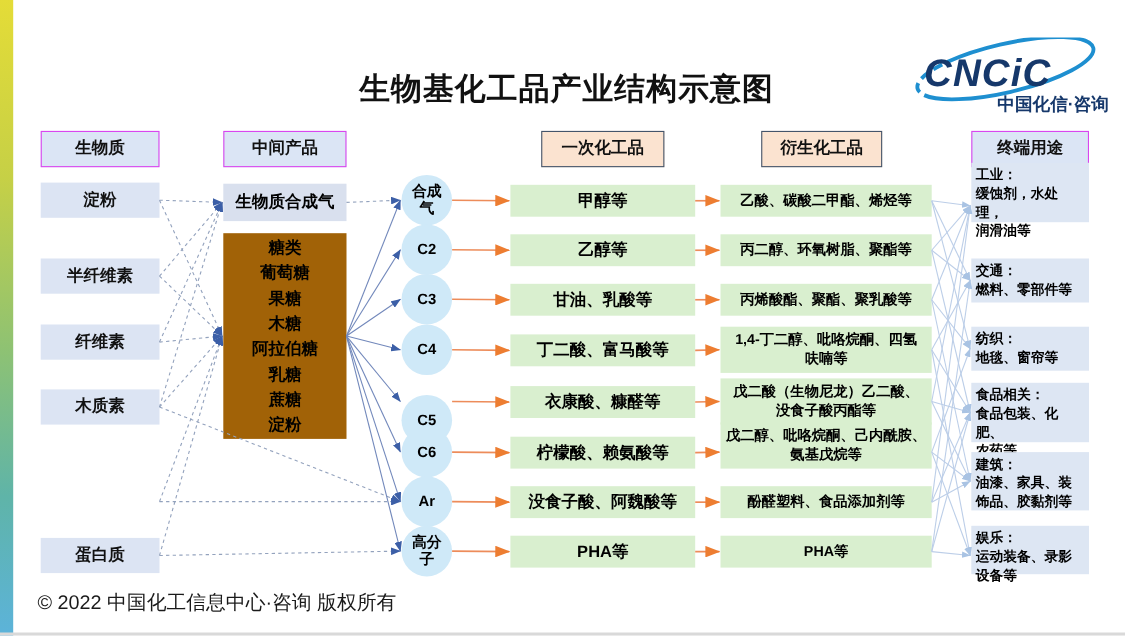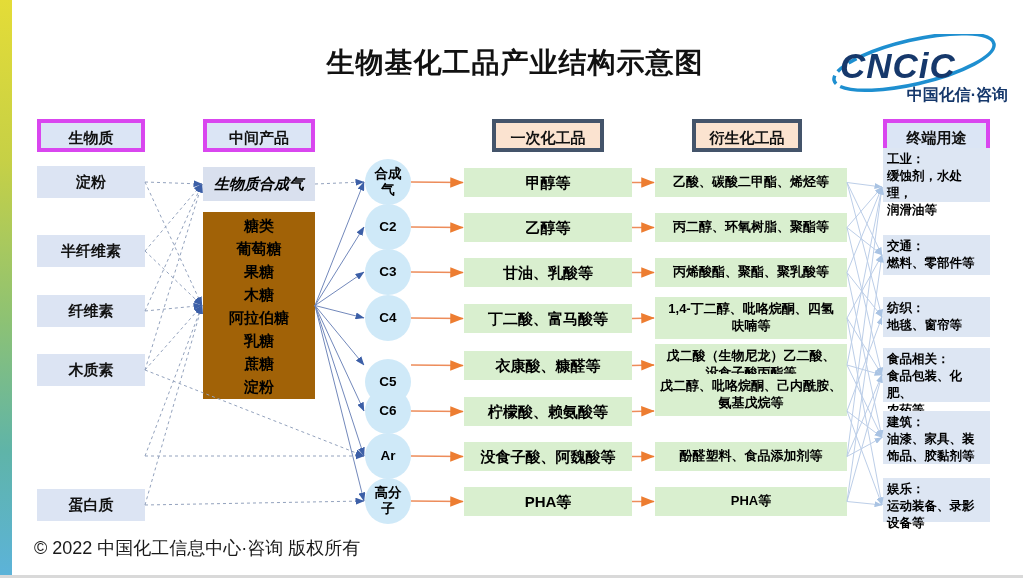--- a/index.html
+++ b/index.html
@@ -4,32 +4,32 @@
 <style>
   html,body{margin:0;padding:0;background:#e9e9e9;}
   body{font-family:"Liberation Sans","DejaVu Sans",sans-serif;}
   #canvas{position:relative;width:1023px;height:578px;background:#ffffff;overflow:hidden;margin:0 auto;}
   .abs{position:absolute;box-sizing:border-box;}
   
   .leftbar{left:0;top:0;width:12px;height:578px;z-index:2;
     background:linear-gradient(180deg,#e4dc37 0%,#c6d046 28%,#8ec273 55%,#5fb4a8 78%,#5cb3da 100%);}
   .bottom-edge{left:0;bottom:0;width:1023px;height:3px;background:#d9d9d9;z-index:2;}
   
-  .title{left:250px;top:44px;width:530px;text-align:center;font-size:28px;font-weight:800;color:#111;letter-spacing:1px;z-index:2;}
+  .title{left:250px;top:62px;width:530px;text-align:center;font-size:28px;font-weight:800;color:#111;letter-spacing:1px;z-index:2;}
   .footer{left:34px;top:536px;font-size:18px;color:#1a1a1a;z-index:2;}
   
-  .hdr{top:119px;height:33px;background:#dbe5f5;border:4px solid #d946ef;text-align:center;
+  .hdr{top:119px;height:33px;background:#dbe5f5;border:1px solid #d946ef;text-align:center;
        font-size:15px;font-weight:700;color:#111;line-height:29px;z-index:2;}
   .hdr.peach{background:#fbe3d0;border-color:#44546a;}
   
   .bio{left:37px;width:108px;height:32px;background:#dce4f3;text-align:center;font-size:15px;
        font-weight:700;color:#111;line-height:32px;z-index:2;}
   
   .syngas{left:203px;top:167px;width:112px;height:34px;background:#d9e0ee;text-align:center;
-       font-size:15px;font-weight:700;line-height:34px;z-index:2;font-style:italic;}
+       font-size:15px;font-weight:700;line-height:34px;z-index:2;}
   .sugars{left:203px;top:212px;width:112px;height:187px;background:#a16207;text-align:center;
        font-size:15px;font-weight:700;line-height:23px;padding-top:2px;white-space:pre-line;z-index:2;}
   
   .circ{left:365px;width:46px;height:46px;border-radius:50%;background:#cfe9f8;display:flex;
        align-items:center;justify-content:center;text-align:center;font-size:13.5px;font-weight:700;
        line-height:1.15;white-space:pre-line;z-index:2;}
   
   .prim{left:464px;width:168px;height:29px;background:#d9efcf;text-align:center;font-size:15px;
        font-weight:700;line-height:29px;z-index:2;}
   
@@ -111,21 +111,21 @@
   <div id="n-prim-6" class="abs prim" style="top:442px;">没食子酸、阿魏酸等</div>
   <div id="n-prim-7" class="abs prim" style="top:487px;">PHA等</div>
 
   <div id="n-deriv-0" class="abs deriv s" style="top:168px;">乙酸、碳酸二甲酯、烯烃等</div>
   <div id="n-deriv-1" class="abs deriv s" style="top:213px;">丙二醇、环氧树脂、聚酯等</div>
   <div id="n-deriv-2" class="abs deriv s" style="top:258px;">丙烯酸酯、聚酯、聚乳酸等</div>
   <div id="n-deriv-3" class="abs deriv d" style="top:297px;">1,4-丁二醇、吡咯烷酮、四氢
 呋喃等</div>
   <div id="n-deriv-4" class="abs deriv d" style="top:344px;">戊二酸（生物尼龙）乙二酸、
 没食子酸丙酯等</div>
-  <div id="n-deriv-5" class="abs deriv d" style="top:374px;">戊二醇、吡咯烷酮、己内酰胺、
+  <div id="n-deriv-5" class="abs deriv d" style="top:384px;">戊二醇、吡咯烷酮、己内酰胺、
 氨基戊烷等</div>
   <div id="n-deriv-6" class="abs deriv s" style="top:442px;">酚醛塑料、食品添加剂等</div>
   <div id="n-deriv-7" class="abs deriv s" style="top:487px;">PHA等</div>
 
   <div id="n-use-0" class="abs use" style="top:148px;height:54px;">工业：
 缓蚀剂，水处理，
 润滑油等</div>
   <div id="n-use-1" class="abs use" style="top:235px;height:40px;">交通：
 燃料、零部件等</div>
   <div id="n-use-2" class="abs use" style="top:297px;height:40px;">纺织：

